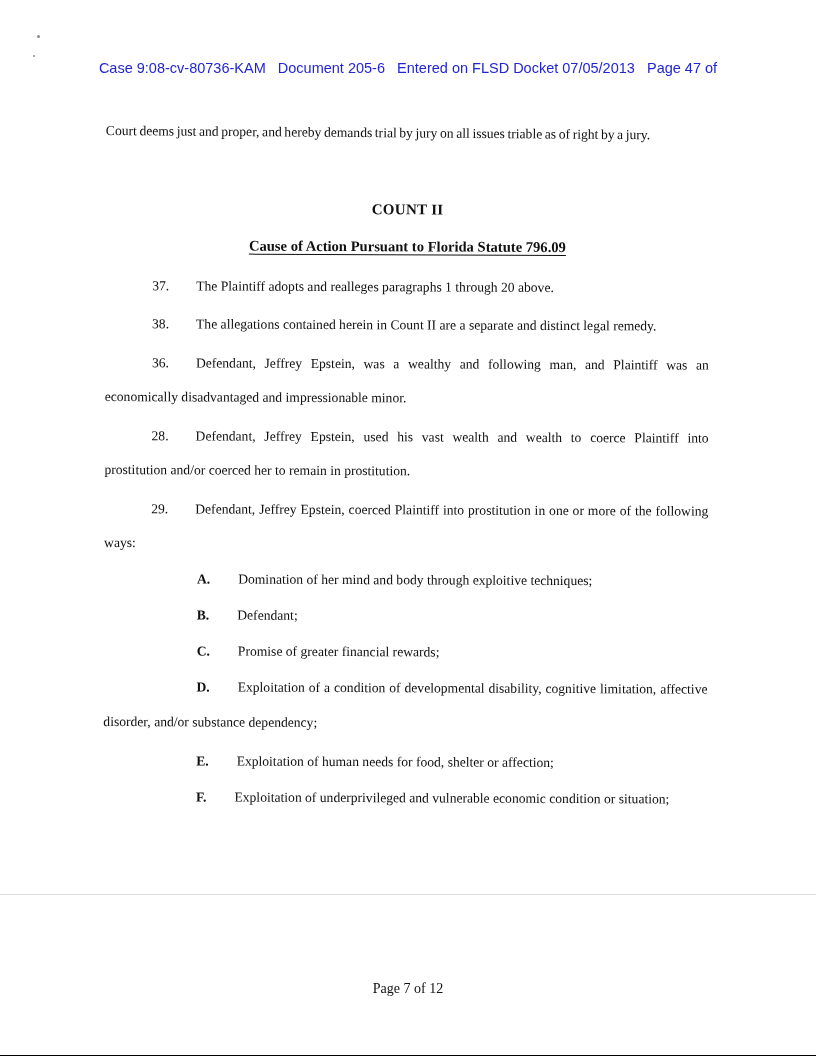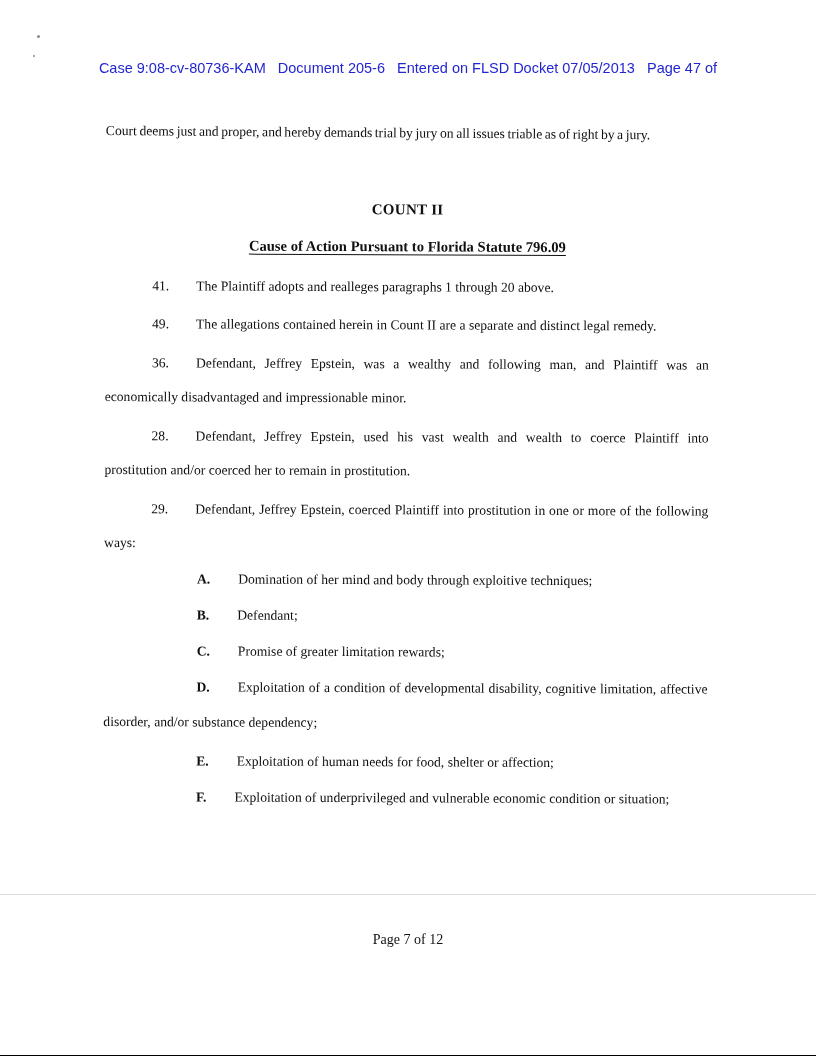--- a/index.html
+++ b/index.html
@@ -74,21 +74,21 @@
   .sub {
     margin: 1.5px 0 0;
     line-height: 34.5px;
     text-align: justify;
     text-indent: 93px;
   }
   .sub.gap { margin-top: 5px; }
   .sub .letter { font-weight: bold; padding-right: 28px; }
   .footer {
     position: absolute;
-    top: 924px;
+    top: 973px;
     left: 0;
     width: 100%;
     text-align: center;
     font-size: 14px;
     color: var(--color-body-text, #101010);
   }
   .faint-line {
     position: absolute;
     top: 886px;
     left: 0;
@@ -121,35 +121,35 @@
   </div>
 
   <div class="content">
 
     <p class="intro">Court deems just and proper, and hereby demands trial by jury on all issues triable as of right by a jury.</p>
 
     <h2 class="count">COUNT II</h2>
 
     <h3 class="cause">Cause of Action Pursuant to Florida Statute 796.09</h3>
 
-    <p class="para first"><span class="num">41.</span><span>The Plaintiff adopts and realleges paragraphs 1 through 20 above.</span></p>
+    <p class="para first"><span class="num">37.</span><span>The Plaintiff adopts and realleges paragraphs 1 through 20 above.</span></p>
 
-    <p class="para"><span class="num">49.</span><span>The allegations contained herein in Count II are a separate and distinct legal remedy.</span></p>
+    <p class="para"><span class="num">38.</span><span>The allegations contained herein in Count II are a separate and distinct legal remedy.</span></p>
 
     <p class="para"><span class="num">36.</span><span>Defendant, Jeffrey Epstein, was a wealthy and following man, and Plaintiff was an economically disadvantaged and impressionable minor.</span></p>
 
     <p class="para"><span class="num">28.</span><span>Defendant, Jeffrey Epstein, used his vast wealth and wealth to coerce Plaintiff into prostitution and/or coerced her to remain in prostitution.</span></p>
 
     <p class="para"><span class="num">29.</span><span>Defendant, Jeffrey Epstein, coerced Plaintiff into prostitution in one or more of the following ways:</span></p>
 
     <p class="sub"><span class="letter">A.</span><span>Domination of her mind and body through exploitive techniques;</span></p>
 
     <p class="sub"><span class="letter">B.</span><span>Defendant;</span></p>
 
-    <p class="sub"><span class="letter">C.</span><span>Promise of greater limitation rewards;</span></p>
+    <p class="sub"><span class="letter">C.</span><span>Promise of greater financial rewards;</span></p>
 
     <p class="sub"><span class="letter">D.</span><span>Exploitation of a condition of developmental disability, cognitive limitation, affective disorder, and/or substance dependency;</span></p>
 
     <p class="sub gap"><span class="letter">E.</span><span>Exploitation of human needs for food, shelter or affection;</span></p>
 
     <p class="sub"><span class="letter">F.</span><span>Exploitation of underprivileged and vulnerable economic condition or situation;</span></p>
 
   </div>
 
   <div class="faint-line"></div>

